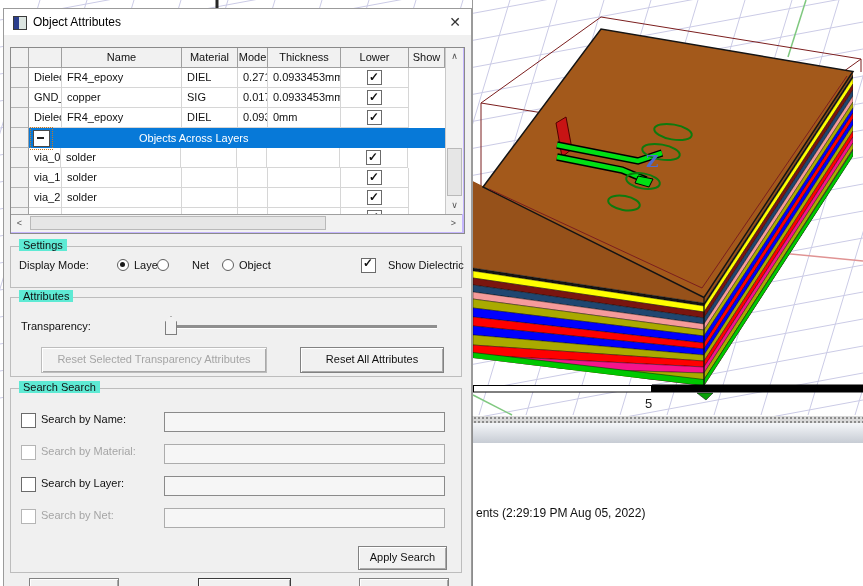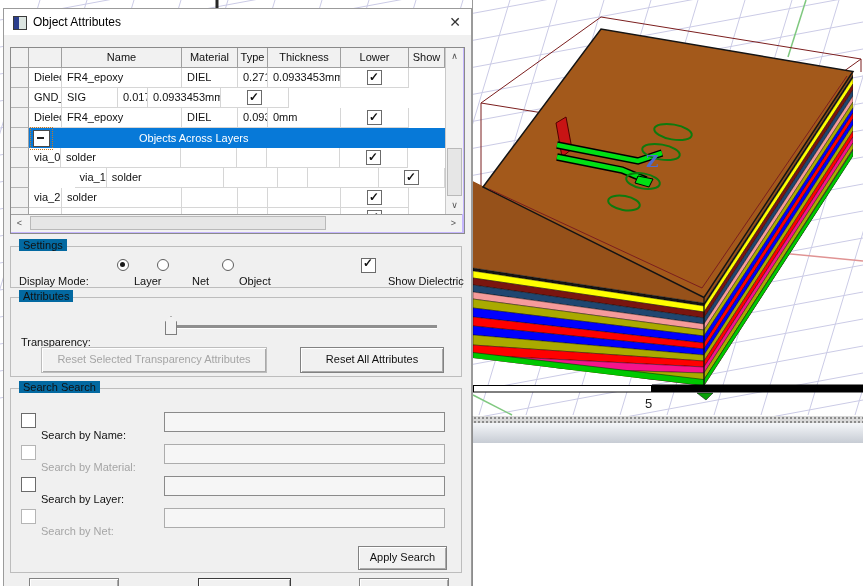--- a/index.html
+++ b/index.html
@@ -49,22 +49,22 @@
   
   #vsb{position:absolute;left:434px;top:0;width:17px;height:166px;background:#F2F2F2;
        border-left:1px solid #C9C9C9;}
   #hsb{position:absolute;left:0;top:166px;width:451px;height:17px;background:#F2F2F2;
        border-top:1px solid #9F9F9F;}
   .sbarrow{position:absolute;width:17px;height:17px;text-align:center;line-height:16px;
        font-size:9px;color:#555;background:#F2F2F2;}
   .sbthumb{position:absolute;background:#E6E6E6;border:1px solid #B9B9B9;box-sizing:border-box;}
   
   .grp{position:absolute;border:1px solid #BDBDBD;box-shadow:inset 0 0 0 0 #fff;}
-  .grp-legend{position:absolute;top:-8px;left:8px;background:#0369a1;padding:0 4px;}
-  .lbl{position:absolute;white-space:nowrap;margin-top:16px;}
+  .grp-legend{position:absolute;top:-8px;left:8px;background:#5eead4;padding:0 4px;}
+  .lbl{position:absolute;white-space:nowrap;}
   .radio{width:12px;height:12px;border:1px solid #5E5E5E;border-radius:50%;background:#fff;
        position:absolute;box-sizing:border-box;}
   .radio.sel::after{content:"";position:absolute;left:2px;top:2px;width:5px;height:5px;
        border-radius:50%;background:#1a1a1a;}
   .btn{position:absolute;background:#F1F1F1;border:1px solid #828282;text-align:center;
        box-shadow:inset 1px 1px 0 #fff,inset -1px -1px 0 #A9A9A9;font-size:11px;
        font-family:"Liberation Sans",sans-serif;}
   .btn.disabled{color:#A5A5A5;border-color:#BDBDBD;}
   .inp{position:absolute;background:#F6F6F6;border:1px solid #8A8A8A;height:20px;
        box-sizing:border-box;}
@@ -190,56 +190,58 @@
     <text x="646" y="167" fill="#4E6CD0" font-size="17" font-weight="600" font-family="&quot;DejaVu Serif&quot;,serif">Z</text>
     <rect x="652" y="384.5" width="211" height="8" fill="#000000"></rect>
     <rect x="473.5" y="385.5" width="178" height="6.5" fill="#FFFFFF" stroke="#000" stroke-width="1"></rect>
     <polygon points="697,393 713,393 706,400" fill="#0AA00A" stroke="#000" stroke-width="0.5"></polygon>
     <text x="645" y="408" fill="#222" font-size="13" font-family="&quot;Liberation Sans&quot;,sans-serif">5</text>
   </svg>
 <div id="panel-border"></div>
 <div id="splitter"></div>
 <div id="band"></div>
 <div id="msgwin">
+  <div class="msgline" style="top:63px">ents (2:29:19 PM  Aug 05, 2022)</div>
 </div>
 
 <div id="dlg">
   <div id="titlebar">
     <div id="dlg-icon"></div>
     <div id="dlg-title">Object Attributes</div>
     <div id="dlg-close">✕</div>
   </div>
 
   <div id="tbl">
     <div id="grid">
       <div class="hrow" id="hdr">
           <div class="hcell" style="width: 18px;"></div>
           <div class="hcell" style="width: 33px;"></div>
           <div class="hcell" style="width: 120px;">Name</div>
           <div class="hcell" style="width: 56px;">Material</div>
-          <div class="hcell" style="width: 30px;">Type</div>
+          <div class="hcell" style="width: 30px;">Mode</div>
           <div class="hcell" style="width: 73px;">Thickness</div>
           <div class="hcell" style="width: 68px;">Lower</div>
           <div class="hcell" style="width: 36px;">Show</div>
         </div>
       <div id="rows">
           <div class="row">
             <div class="rowhdr" style="width: 18px;"></div>
             <div class="c" style="width: 33px;">Dielectric_10</div>
             <div class="c" style="width: 120px;">FR4_epoxy</div>
             <div class="c" style="width: 56px;">DIEL</div>
             <div class="c" style="width: 30px;">0.2711453mm</div>
             <div class="c" style="width: 73px;">0.0933453mm</div>
             <div class="c" style="display: flex; justify-content: center; align-items: center; padding-left: 0px; width: 68px;">
               <div class="cb checked"></div>
             </div>
           </div>
           <div class="row">
             <div class="rowhdr" style="width: 18px;"></div>
             <div class="c" style="width: 33px;">GND_5_L11</div>
+            <div class="c" style="width: 120px;">copper</div>
             <div class="c" style="width: 56px;">SIG</div>
             <div class="c" style="width: 30px;">0.0171453mm</div>
             <div class="c" style="width: 73px;">0.0933453mm</div>
             <div class="c" style="display: flex; justify-content: center; align-items: center; padding-left: 0px; width: 68px;">
               <div class="cb checked"></div>
             </div>
           </div>
           <div class="row">
             <div class="rowhdr" style="width: 18px;"></div>
             <div class="c" style="width: 33px;">Dielectric_11</div>
@@ -264,21 +266,21 @@
             <div class="c" style="width: 120px;">solder</div>
             <div class="c" style="width: 56px;"></div>
             <div class="c" style="width: 30px;"></div>
             <div class="c" style="width: 73px;"></div>
             <div class="c" style="display: flex; justify-content: center; align-items: center; padding-left: 0px; width: 68px;">
               <div class="cb checked"></div>
             </div>
           </div>
           <div class="row">
             <div class="rowhdr" style="width: 18px;"></div>
-            <div class="c" style="width: 33px; margin-left: 46px;">via_1</div>
+            <div class="c" style="width: 33px;">via_1</div>
             <div class="c" style="width: 120px;">solder</div>
             <div class="c" style="width: 56px;"></div>
             <div class="c" style="width: 30px;"></div>
             <div class="c" style="width: 73px;"></div>
             <div class="c" style="display: flex; justify-content: center; align-items: center; padding-left: 0px; width: 68px;">
               <div class="cb checked"></div>
             </div>
           </div>
           <div class="row">
             <div class="rowhdr" style="width: 18px;"></div>

